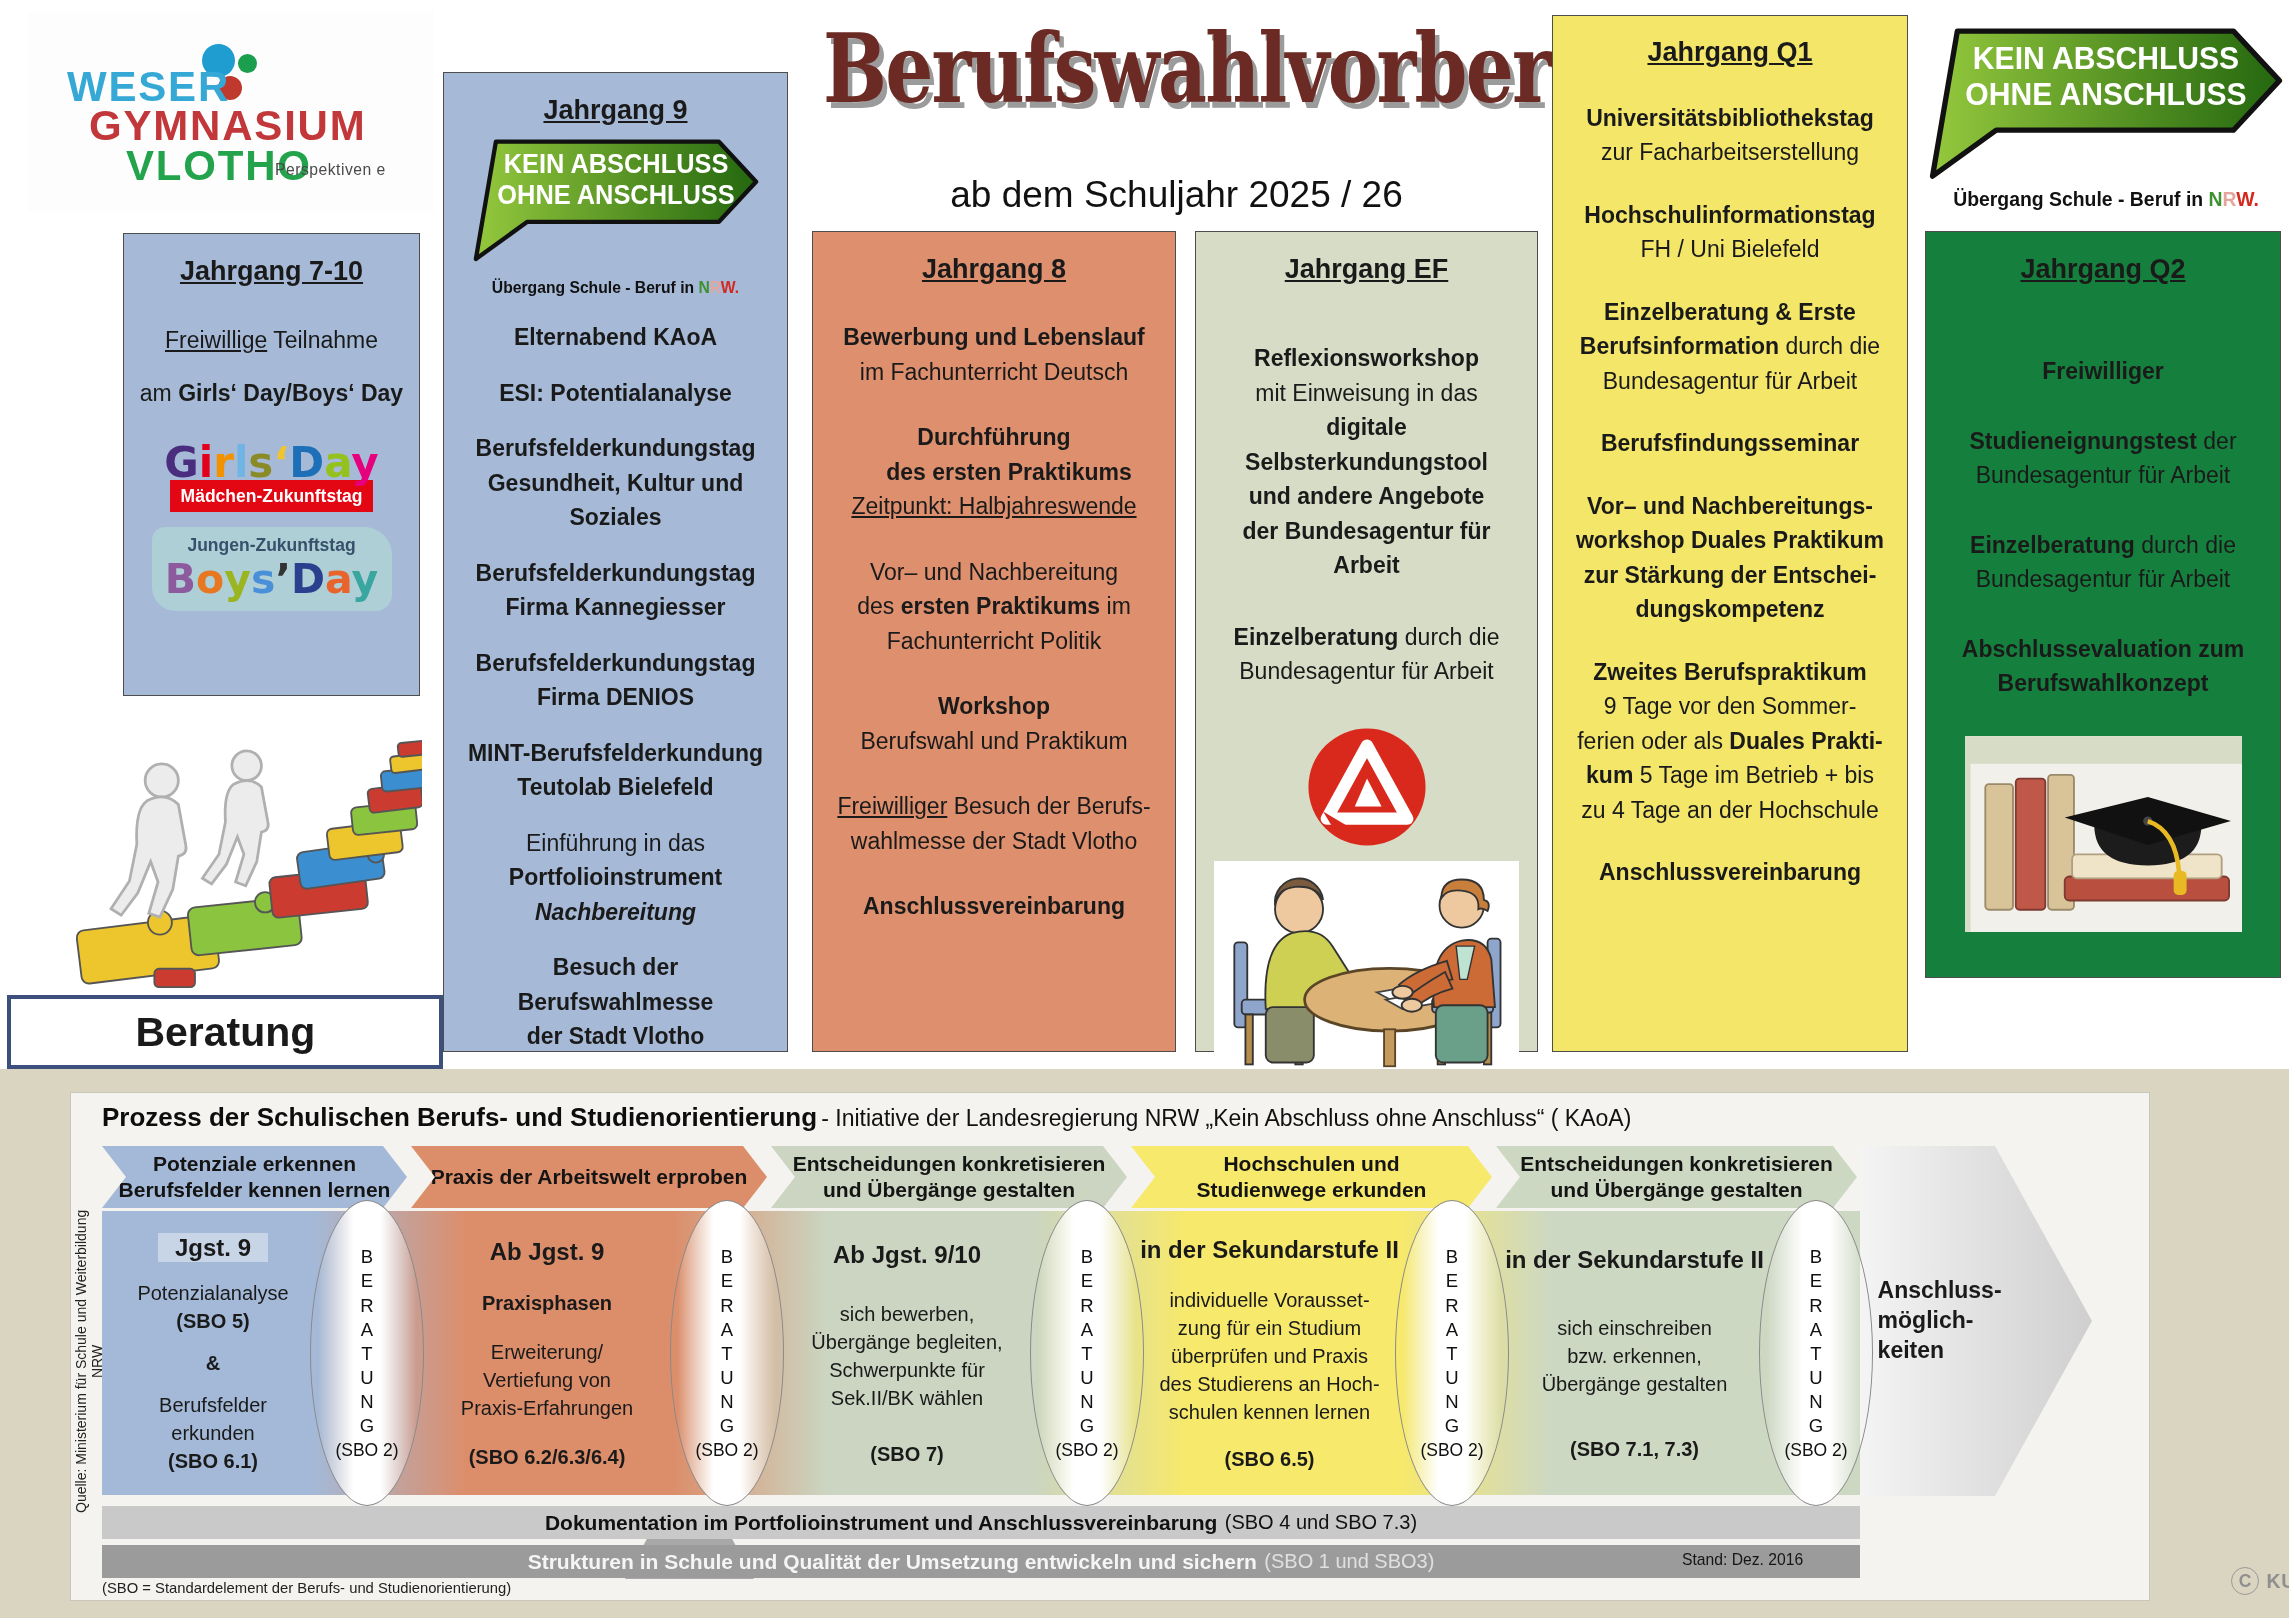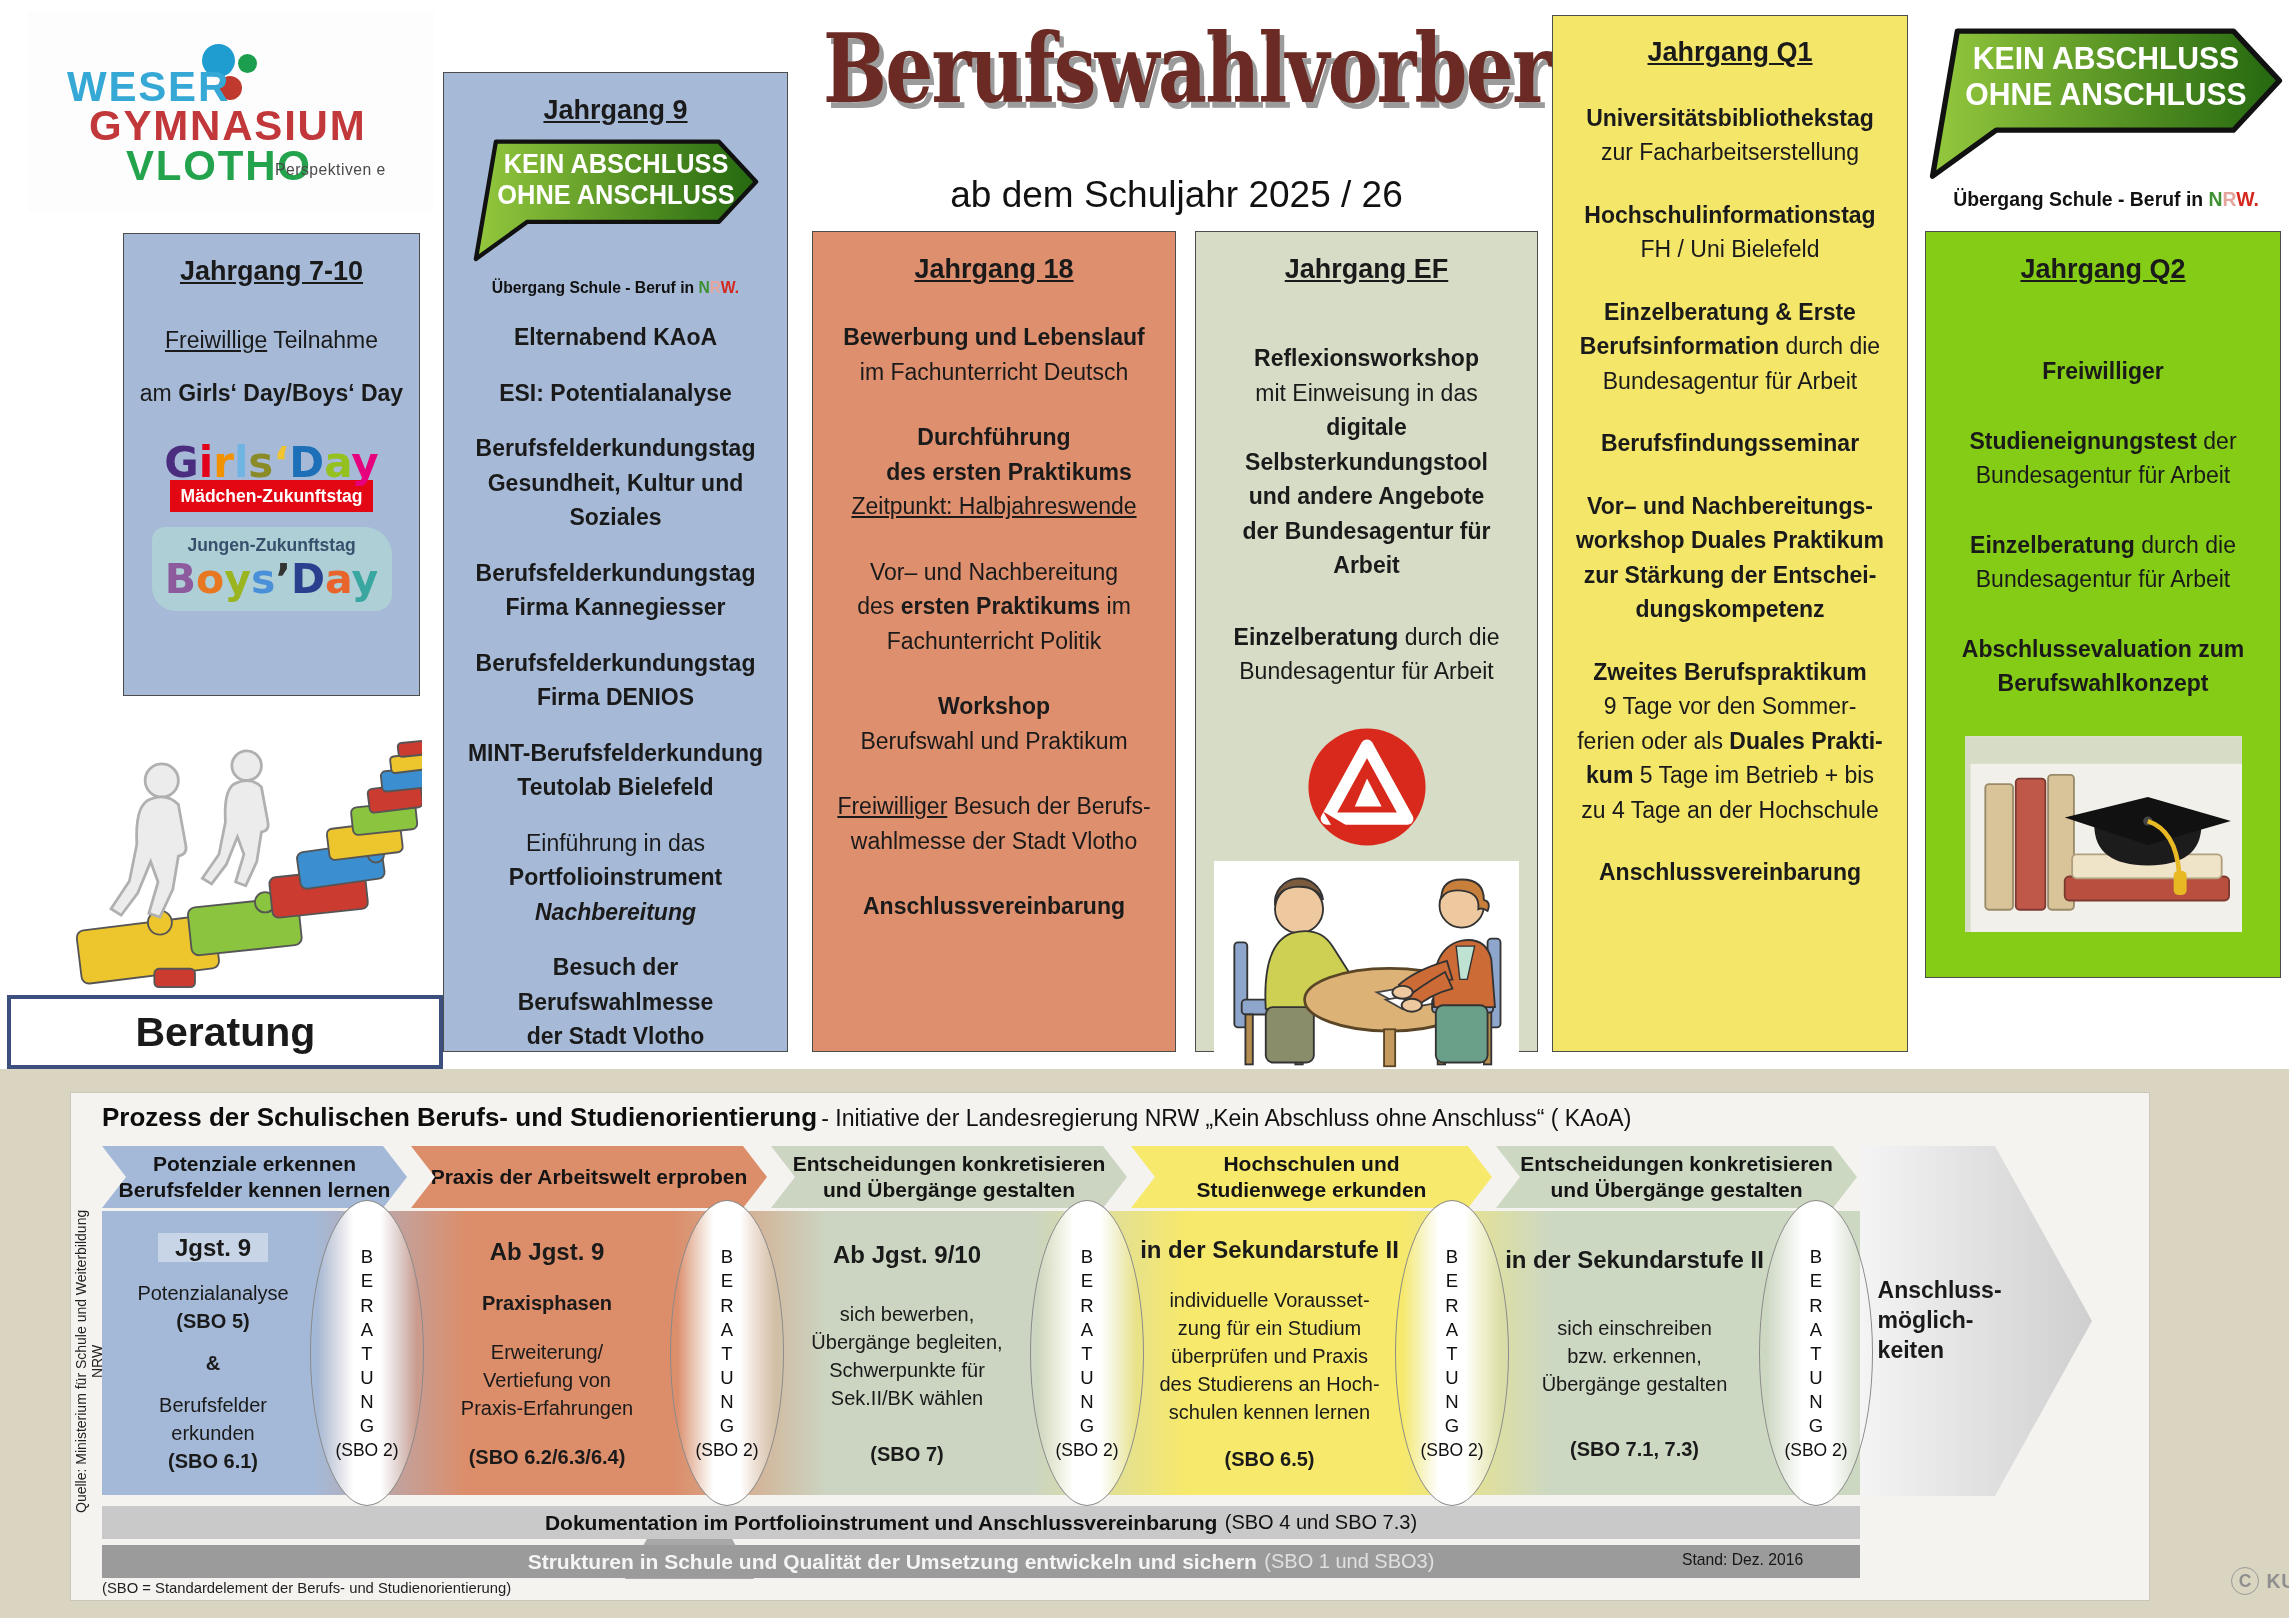--- a/index.html
+++ b/index.html
@@ -35,21 +35,21 @@
   #col-7-10 .items p { margin:18.5px 0; }
   #col-9   { left:443px; top:72px;  width:345px; height:980px; background:#a6bad7; }
   #col-9 .items p { margin:21px 0; }
   #col-10  { left:812px; top:231px; width:364px; height:821px; background:#dd8f6e; }
   #col-10 .items p { margin:31px 0; }
   #col-ef  { left:1195px; top:231px; width:343px; height:821px; background:#d6dcc6; }
   #col-ef .items p { margin:37px 0; }
   #col-ef .items p:first-child { margin-top:52px; }
   #col-q1  { left:1552px; top:14.8px; width:356px; height:1037px; background:#f3e669; }
   #col-q1 .items p { margin:28px 0; }
-  #col-q2  { left:1925px; top:231px; width:356px; height:747px; background:#84cc16; }
+  #col-q2  { left:1925px; top:231px; width:356px; height:747px; background:#15803d; }
   #col-q2 .col-title { margin-bottom:65px; }
   #col-q2 .items p { margin:35px 0; }
   
   .kaoa { text-align:center; }
   .kaoa-small { margin:5.5px auto 3.7px auto; width:286px; }
   .kaoa-big { position:absolute; left:1929px; top:24px; width:354px; }
   .kaoa-arrow { position:relative; width:100%; }
   .kaoa-text { position:absolute; left:0; right:0; top:0; color:#fff; font-weight:bold; letter-spacing:0px; line-height:1.15; transform:scaleX(.94); }
   .kaoa-small .kaoa-text { font-size:27px; padding-top:13px; }
   .kaoa-big   .kaoa-text { font-size:32px; padding-top:15.7px; }
@@ -185,21 +185,21 @@
         <p><span style="font-weight: bold;">Berufsfelderkundungstag</span><br><span style="font-weight: bold;">Gesundheit, Kultur und</span><br><span style="font-weight: bold;">Soziales</span></p>
         <p><span style="font-weight: bold;">Berufsfelderkundungstag</span><br><span style="font-weight: bold;">Firma Kannegiesser</span></p>
         <p><span style="font-weight: bold;">Berufsfelderkundungstag</span><br><span style="font-weight: bold;">Firma DENIOS</span></p>
         <p><span style="font-weight: bold;">MINT-Berufsfelderkundung</span><br><span style="font-weight: bold;">Teutolab Bielefeld</span></p>
         <p><span>Einführung in das</span><br><span style="font-weight: bold;">Portfolioinstrument</span><br><span style="font-weight: bold; font-style: italic;">Nachbereitung</span></p>
         <p><span style="font-weight: bold;">Besuch der Berufswahlmesse</span><br><span style="font-weight: bold;">der Stadt Vlotho</span></p>
       </div>
   </div>
 
   <div class="col" id="col-10">
-    <div class="col-title">Jahrgang 18</div>
+    <div class="col-title">Jahrgang 8</div>
     <div class="items">
         <p><span style="font-weight: bold;">Bewerbung und Lebenslauf</span><br><span>im Fachunterricht Deutsch</span></p>
         <p><span style="font-weight: bold;">Durchführung</span><br><span style="font-weight: bold; margin-left: 30px;">des ersten Praktikums</span><br><span style="text-decoration: underline;">Zeitpunkt: Halbjahreswende</span></p>
         <p><span>Vor– und Nachbereitung</span><br><span>des </span><span style="font-weight: bold;">ersten Praktikums</span><span> im</span><br><span>Fachunterricht Politik</span></p>
         <p><span style="font-weight: bold;">Workshop</span><br><span>Berufswahl und Praktikum</span></p>
         <p><span style="text-decoration: underline;">Freiwilliger</span><span> Besuch der Berufs-</span><br><span>wahlmesse der Stadt Vlotho</span></p>
         <p><span style="font-weight: bold;">Anschlussvereinbarung</span></p>
       </div>
   </div>
 

